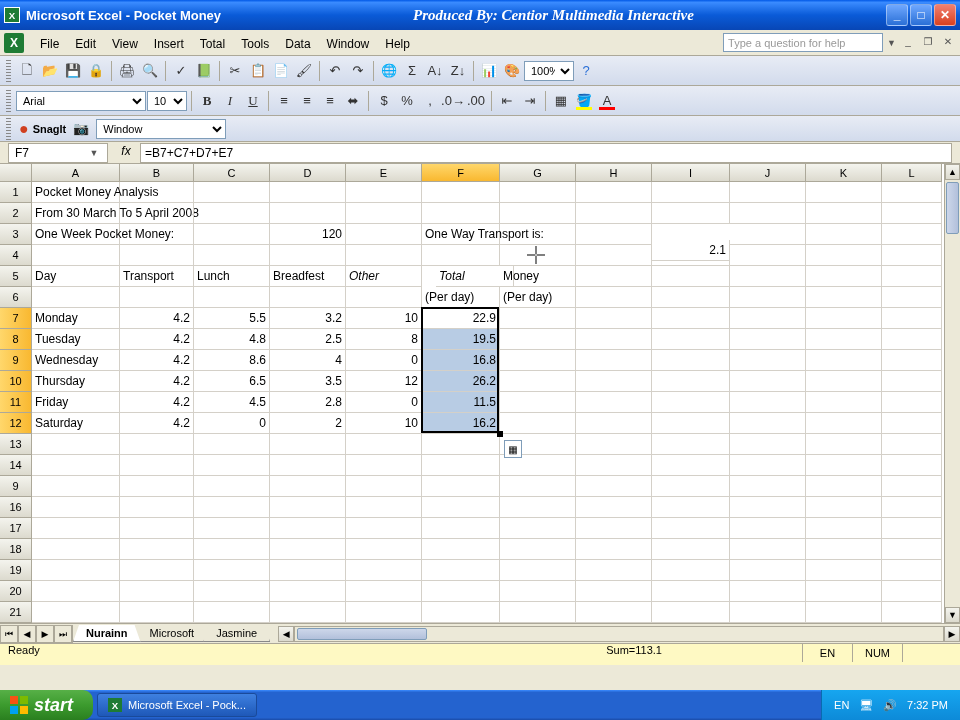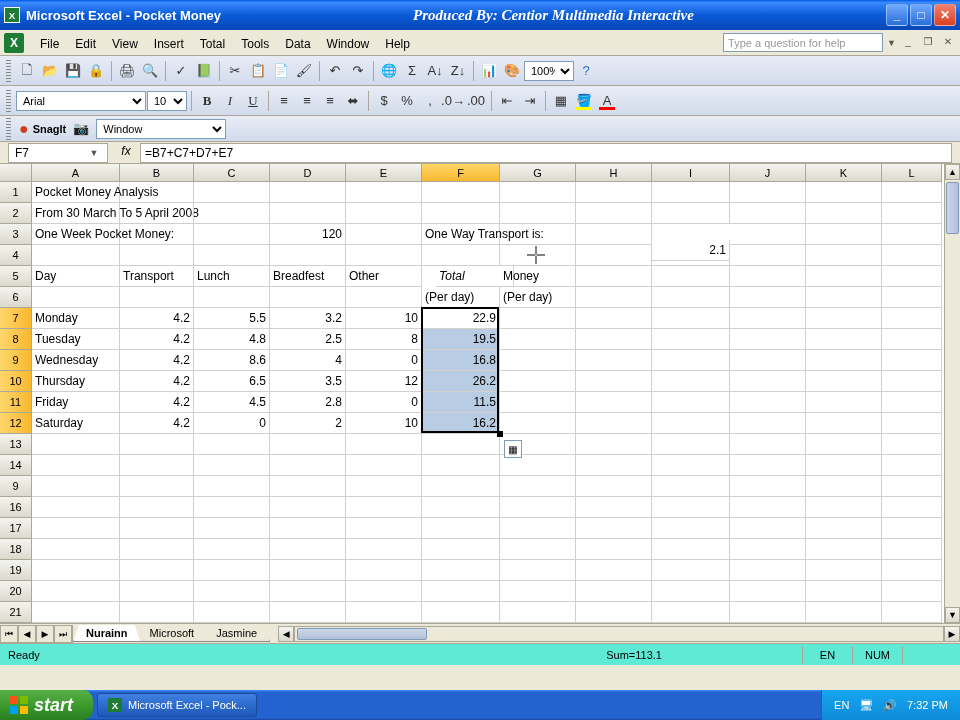--- a/index.html
+++ b/index.html
@@ -78,21 +78,21 @@
 .tabnav { display: flex; border-right: 1px solid #aca899; }
 .tabnav-btn { width: 18px; height: 18px; background: #ece9d8; border: 1px solid #aca899; text-align: center; font-size: 9px; line-height: 16px; cursor: default; }
 .sheet-tab { padding: 2px 12px; font-size: 11px; border: 1px solid #888; border-top: none; background: #ece9d8; position: relative; clip-path: polygon(6px 0, calc(100% - 6px) 0, 100% 100%, 0 100%); margin-left: -4px; }
 .sheet-tab.active { background: white; font-weight: bold; z-index: 2; }
 .hscroll { flex: 1; margin-left: 8px; display: flex; align-items: center; }
 .hscroll-track { flex: 1; height: 16px; background: #ece9d8; border: 1px solid #aca899; position: relative; }
 .hscroll-thumb { position: absolute; left: 2px; top: 1px; bottom: 1px; width: 130px; background: linear-gradient(to bottom, #cdd7ea, #b2c0db); border: 1px solid #7f9db9; border-radius: 2px; }
 .hscroll-btn { width: 16px; height: 16px; background: linear-gradient(to bottom, #f4f4ee, #dcdace); border: 1px solid #aca899; text-align: center; font-size: 9px; line-height: 14px; }
 
 
-.statusbar { height: 22px; background: #5eead4; display: flex; align-items: center; padding: 0 8px; font-size: 11px; border-top: 1px solid #aca899; }
+.statusbar { height: 22px; background: #fef9c3; display: flex; align-items: flex-start; padding: 0 8px; font-size: 11px; border-top: 1px solid #aca899; }
 .status-sum { margin-left: auto; margin-right: 140px; }
 .status-ind { width: 50px; text-align: center; border-left: 1px solid #aca899; height: 18px; line-height: 18px; }
 
 
 .taskbar { position: absolute; bottom: 0; left: 0; right: 0; height: 30px; background: linear-gradient(to bottom, #3a8bff 0%, #2463cf 8%, #2463cf 92%, #1a4ba8 100%); display: flex; align-items: center; }
 .start-btn { height: 30px; padding: 0 20px 0 10px; background: linear-gradient(to bottom, #57b047 0%, #3c9b2e 50%, #2a7f1f 100%); color: white; font-weight: bold; font-style: italic; font-size: 18px; display: flex; align-items: center; gap: 6px; border-radius: 0 10px 10px 0; font-family: 'Franklin Gothic Medium', Arial; }
 .start-logo { width: 18px; height: 18px; }
 .task-item { height: 24px; margin: 0 4px; padding: 0 10px; background: linear-gradient(to bottom, #3e80e0, #1e58b8); border: 1px solid #1a4a9a; border-radius: 3px; color: white; font-size: 11px; display: flex; align-items: center; gap: 6px; }
 .systray { margin-left: auto; height: 30px; background: linear-gradient(to bottom, #16a6f0 0%, #0d8ad8 100%); display: flex; align-items: center; padding: 0 12px; gap: 10px; color: white; font-size: 11px; border-left: 1px solid #0a6ab0; }
 </style>
@@ -296,21 +296,21 @@
       <div class="cell" style="left: 468px; top: 63px; width: 76px; height: 21px;"></div>
       <div class="cell" style="left: 544px; top: 63px; width: 76px; height: 21px;"></div>
       <div class="cell" style="left: 620px; top: 63px; width: 78px; height: 21px;"></div>
       <div class="cell" style="left: 698px; top: 63px; width: 76px; height: 21px;"></div>
       <div class="cell" style="left: 774px; top: 63px; width: 76px; height: 21px;"></div>
       <div class="cell" style="left: 850px; top: 63px; width: 60px; height: 21px;"></div>
       <div class="cell" style="left: 0px; top: 84px; width: 88px; height: 21px;">Day</div>
       <div class="cell" style="left: 88px; top: 84px; width: 74px; height: 21px;">Transport</div>
       <div class="cell" style="left: 162px; top: 84px; width: 76px; height: 21px;">Lunch</div>
       <div class="cell" style="left: 238px; top: 84px; width: 76px; height: 21px;">Breadfest</div>
-      <div class="cell" style="left: 314px; top: 84px; width: 76px; height: 21px;">Other</div>
+      <div class="cell" style="left: 314px; top: 84px; width: 76px; height: 21px; font-style: italic;">Other</div>
       <div class="cell" style="left: 404px; top: 84px; width: 78px; height: 21px; font-style: italic;">Total</div>
       <div class="cell" style="left: 468px; top: 84px; width: 76px; height: 21px;">Money</div>
       <div class="cell" style="left: 544px; top: 84px; width: 76px; height: 21px;"></div>
       <div class="cell" style="left: 620px; top: 84px; width: 78px; height: 21px;"></div>
       <div class="cell" style="left: 698px; top: 84px; width: 76px; height: 21px;"></div>
       <div class="cell" style="left: 774px; top: 84px; width: 76px; height: 21px;"></div>
       <div class="cell" style="left: 850px; top: 84px; width: 60px; height: 21px;"></div>
       <div class="cell" style="left: 0px; top: 105px; width: 88px; height: 21px;"></div>
       <div class="cell" style="left: 88px; top: 105px; width: 74px; height: 21px;"></div>
       <div class="cell" style="left: 162px; top: 105px; width: 76px; height: 21px;"></div>

